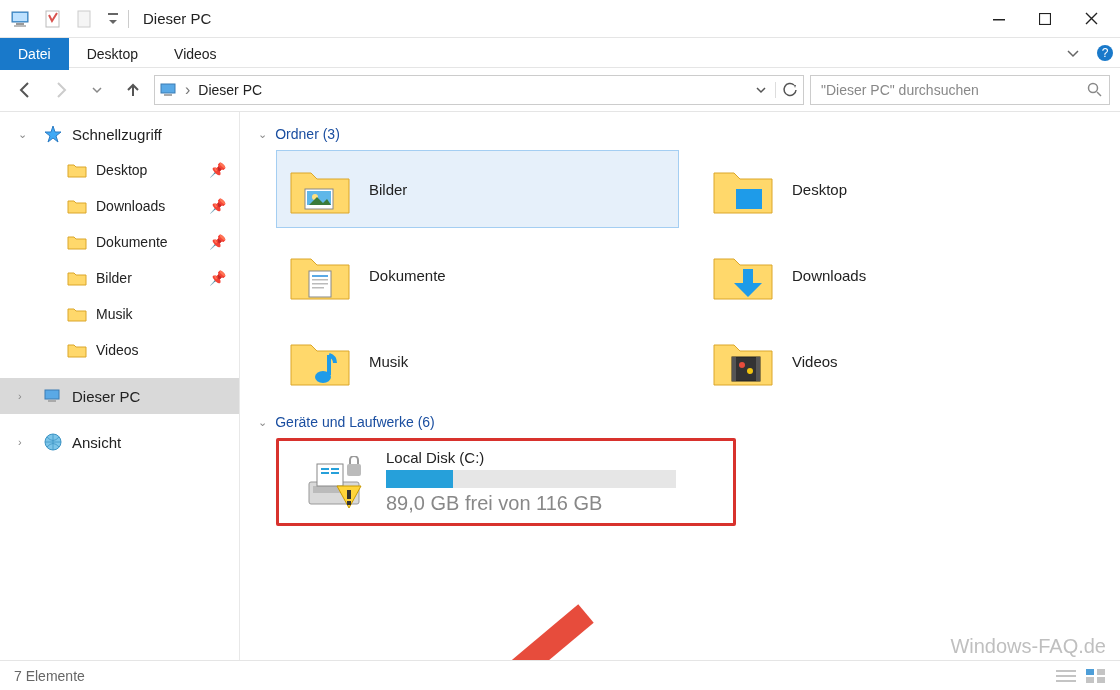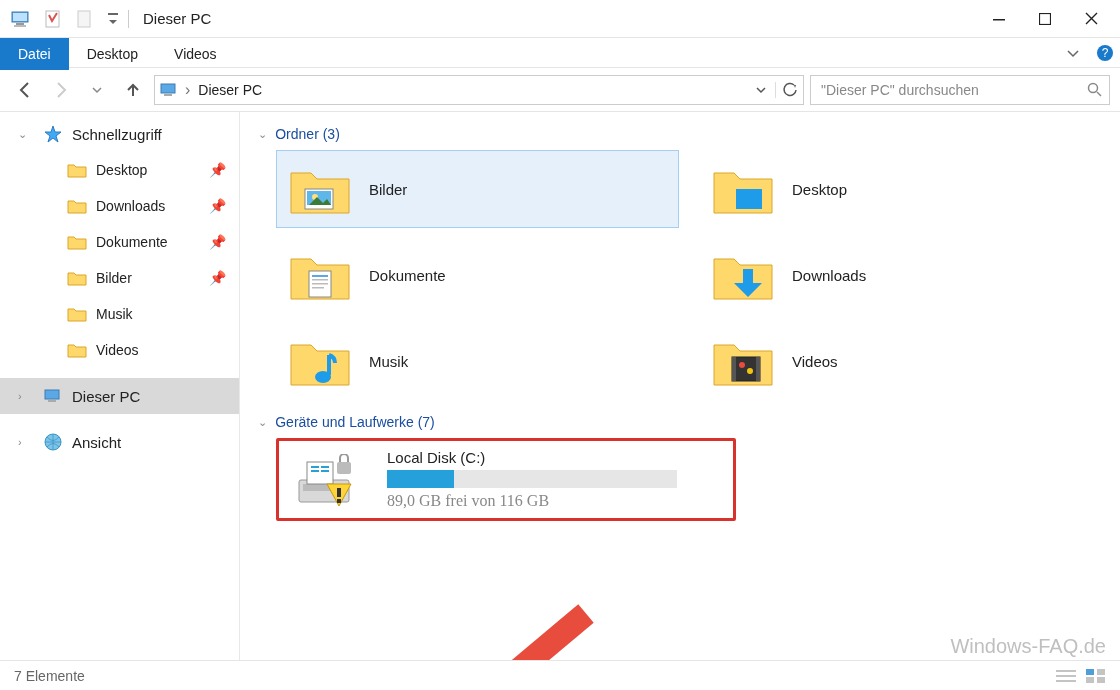--- a/index.html
+++ b/index.html
@@ -52,26 +52,26 @@
 .content { flex:1; padding:6px 18px 10px 18px; overflow:auto; position:relative;}
 .group-hdr { display:flex; align-items:center; gap:8px; font-size:14px; color:#1a4ea0; margin:8px 0 8px 0;}
 .group-hdr .chv{ color:#888; font-size:11px;}
 .folders { display:grid; grid-template-columns: 1fr 1fr; gap:8px 20px; padding-left:18px; }
 .fitem { height:78px; display:flex; align-items:center; gap:16px; border:1px solid transparent; padding:4px 10px;}
 .fitem.sel { background:#e6f0fa; border:1px solid #a4cef2;}
 .fic { width:66px; height:60px; position:relative;}
 .fname { font-size:15px; color:#222;}
 
 .drives{ padding-left:18px; }
-.drive { border:3px solid #d8322d; padding:8px 14px; display:flex; align-items:center; gap:24px; width:460px; border-radius:2px; }
+.drive { border:3px solid #d8322d; padding:8px 24px; display:flex; align-items:center; gap:13px; width:460px; border-radius:2px; }
 .dtxt{ display:flex; flex-direction:column; gap:4px;}
 .dname{ font-size:15px; color:#222;}
 .dbar{ width:290px; height:18px; background:#e6e6e6; position:relative;}
 .dbar .fill{ position:absolute; left:0; top:0; bottom:0; background:#26a0da; }
-.dfree{ font-size:16px; color:#888;font-family:Liberation Serif, serif;}
+.dfree{ font-size:20px; color:#888;}
 
 
 .status { height:30px; border-top:1px solid #e5e5e5; display:flex; align-items:center; padding:0 14px; font-size:14px; color:#666;}
 .status .sic { margin-left:auto; display:flex; gap:10px; color:#c4c4c4;}
 
 
 .wm{ position:absolute; right:14px; bottom:32px; font-size:20px; color:#bfbfbf; pointer-events:none;}
 
 svg{display:block;}
 </style>
@@ -356,21 +356,21 @@
               <circle cx="32" cy="34" r="3" fill="#e74c3c"></circle>
               <circle cx="40" cy="40" r="3" fill="#f1c40f"></circle>
             </svg>
           </span>
         <span class="fname">Videos</span>
       </div>
     </div>
 
     <div class="group-hdr" style="margin-top:14px">
       <span class="chv">⌄</span>
-      <span>Geräte und Laufwerke (7)</span>
+      <span>Geräte und Laufwerke (6)</span>
     </div>
     <div class="drives">
       <div class="drive">
         <span class="fic" style="width:70px;height:52px;">
           <svg width="78" height="56">
             <rect x="6" y="26" width="50" height="22" rx="2" fill="#d9d9d9" stroke="#999"></rect>
             <rect x="10" y="30" width="42" height="7" fill="#bbb"></rect>
             <circle cx="46" cy="44" r="2" fill="#6c6"></circle>
             <rect x="14" y="8" width="26" height="22" fill="#fff" stroke="#888"></rect>
             <rect x="18" y="12" width="8" height="2" fill="#26a0da"></rect>

